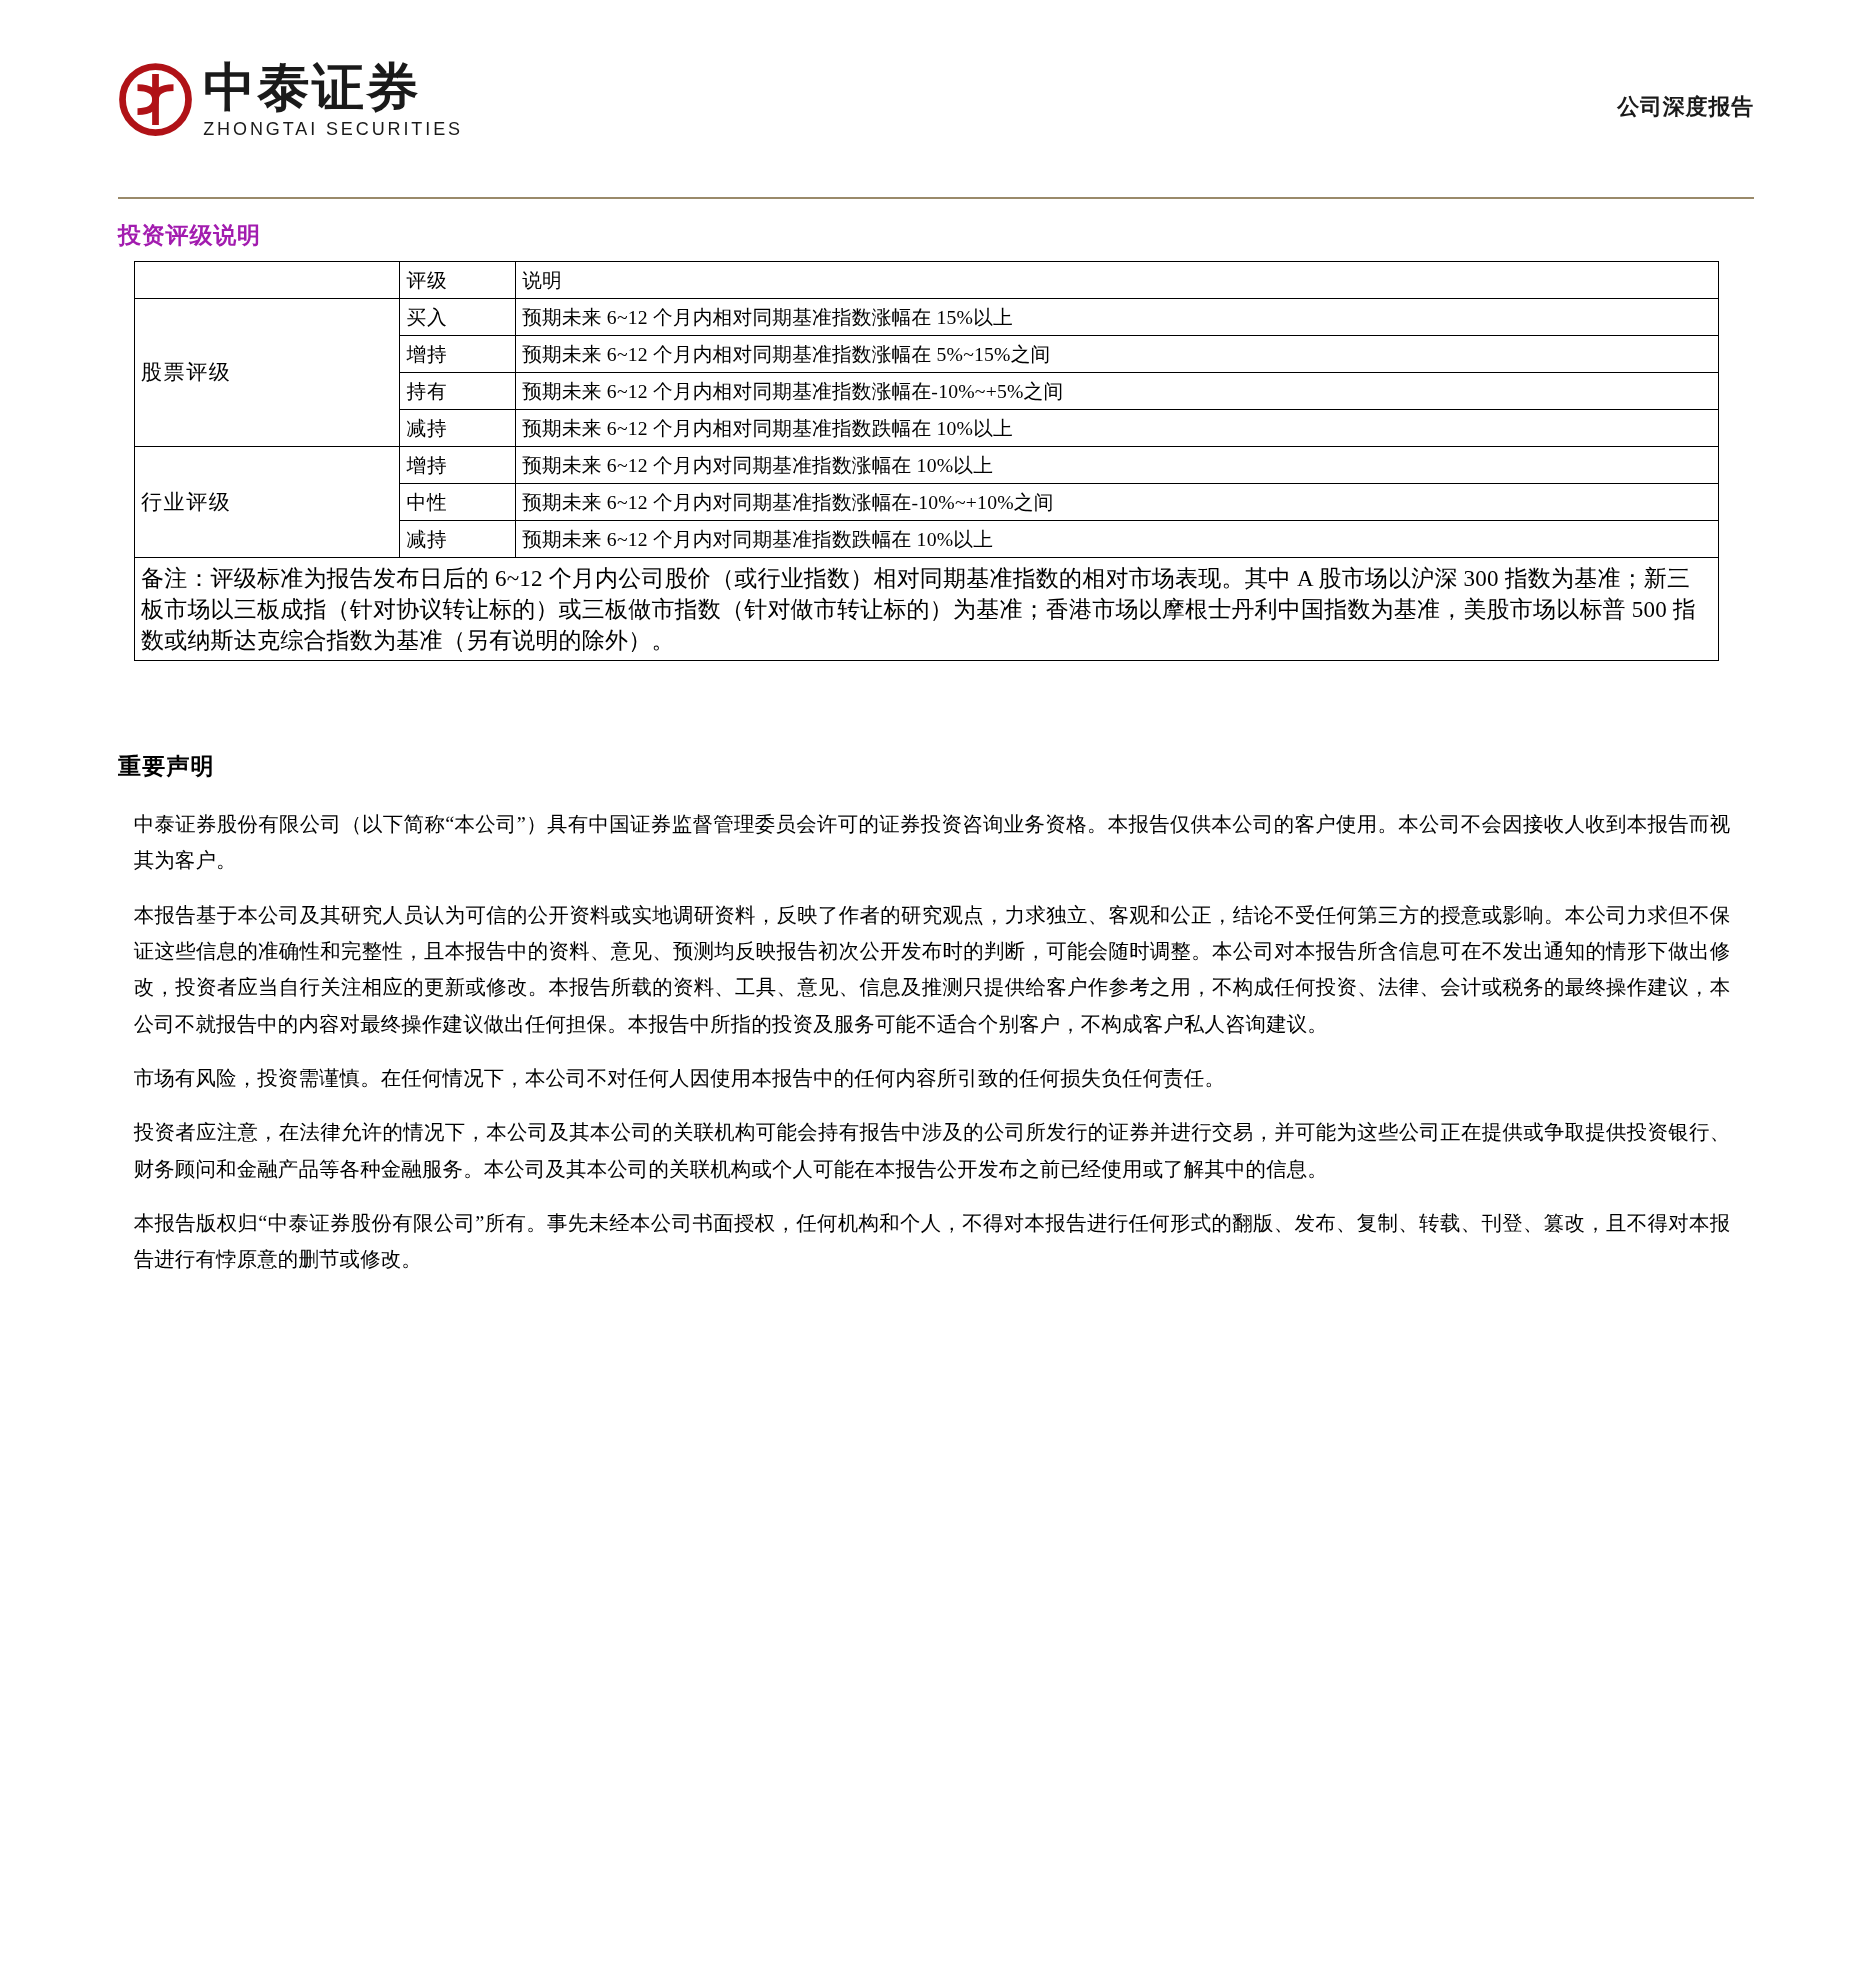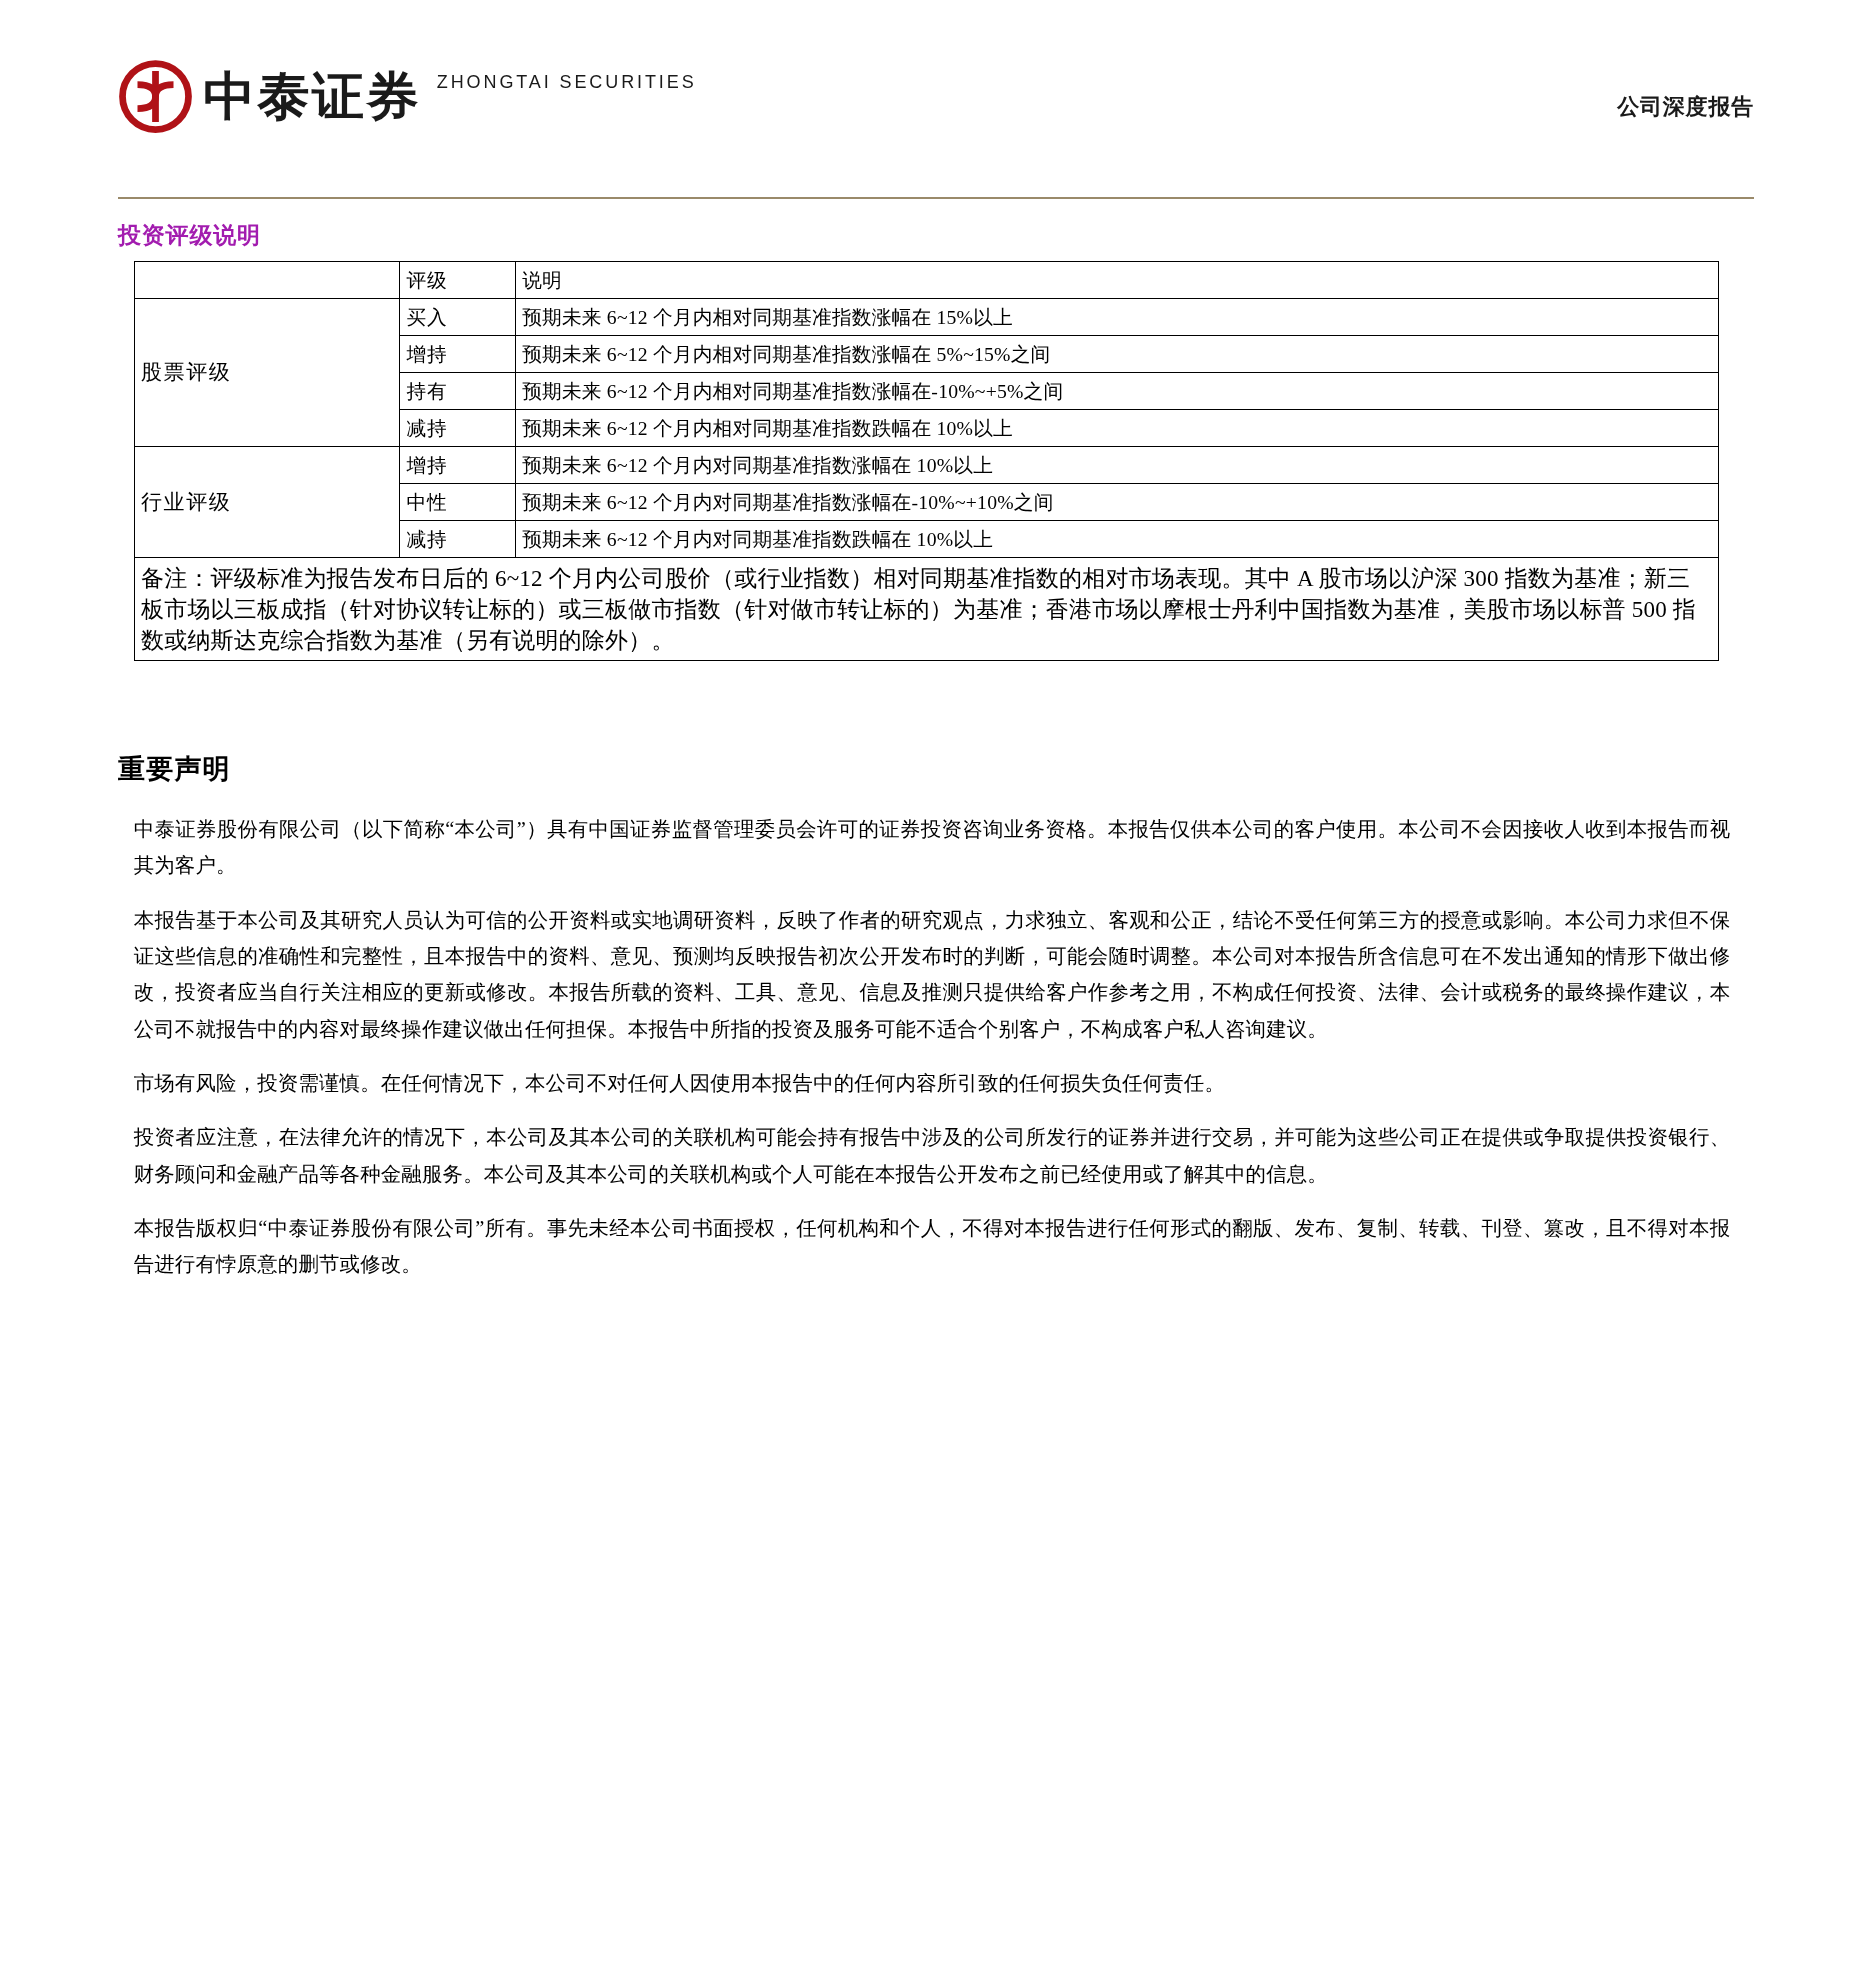--- a/index.html
+++ b/index.html
@@ -37,23 +37,22 @@
   }
   .logo-mark {
     width: 75px;
     height: 75px;
     position: relative;
     flex: none;
   }
   .logo-text-wrap {
     margin-left: 10.2px;
     display: flex;
-    flex-direction: row;
+    flex-direction: column;
     justify-content: flex-start;
-    gap: 16px;
   }
   .logo-cn {
     font-family: "Liberation Sans", sans-serif;
     font-weight: bold;
     font-size: 52px;
     letter-spacing: 2.4px;
     color: #1a1a1a;
     line-height: 1.08;
   }
   .logo-en {
@@ -128,21 +127,21 @@
   }
   td.note {
     padding: 8.6px 10.2px 10.2px 10.2px;
     line-height: 1.62;
     letter-spacing: 0.2px;
     font-size: 23px;
   }
   
   .statement-title {
     font-family: "Liberation Sans", sans-serif;
-    font-size: 27px;
+    font-size: 23px;
     font-weight: bold;
     letter-spacing: 1.2px;
     margin-top: 90px;
     margin-bottom: 10px;
   }
   .para {
     font-size: 20.4px;
     line-height: 1.78;
     letter-spacing: 0.2px;
     margin: 0 0 18px 0;

